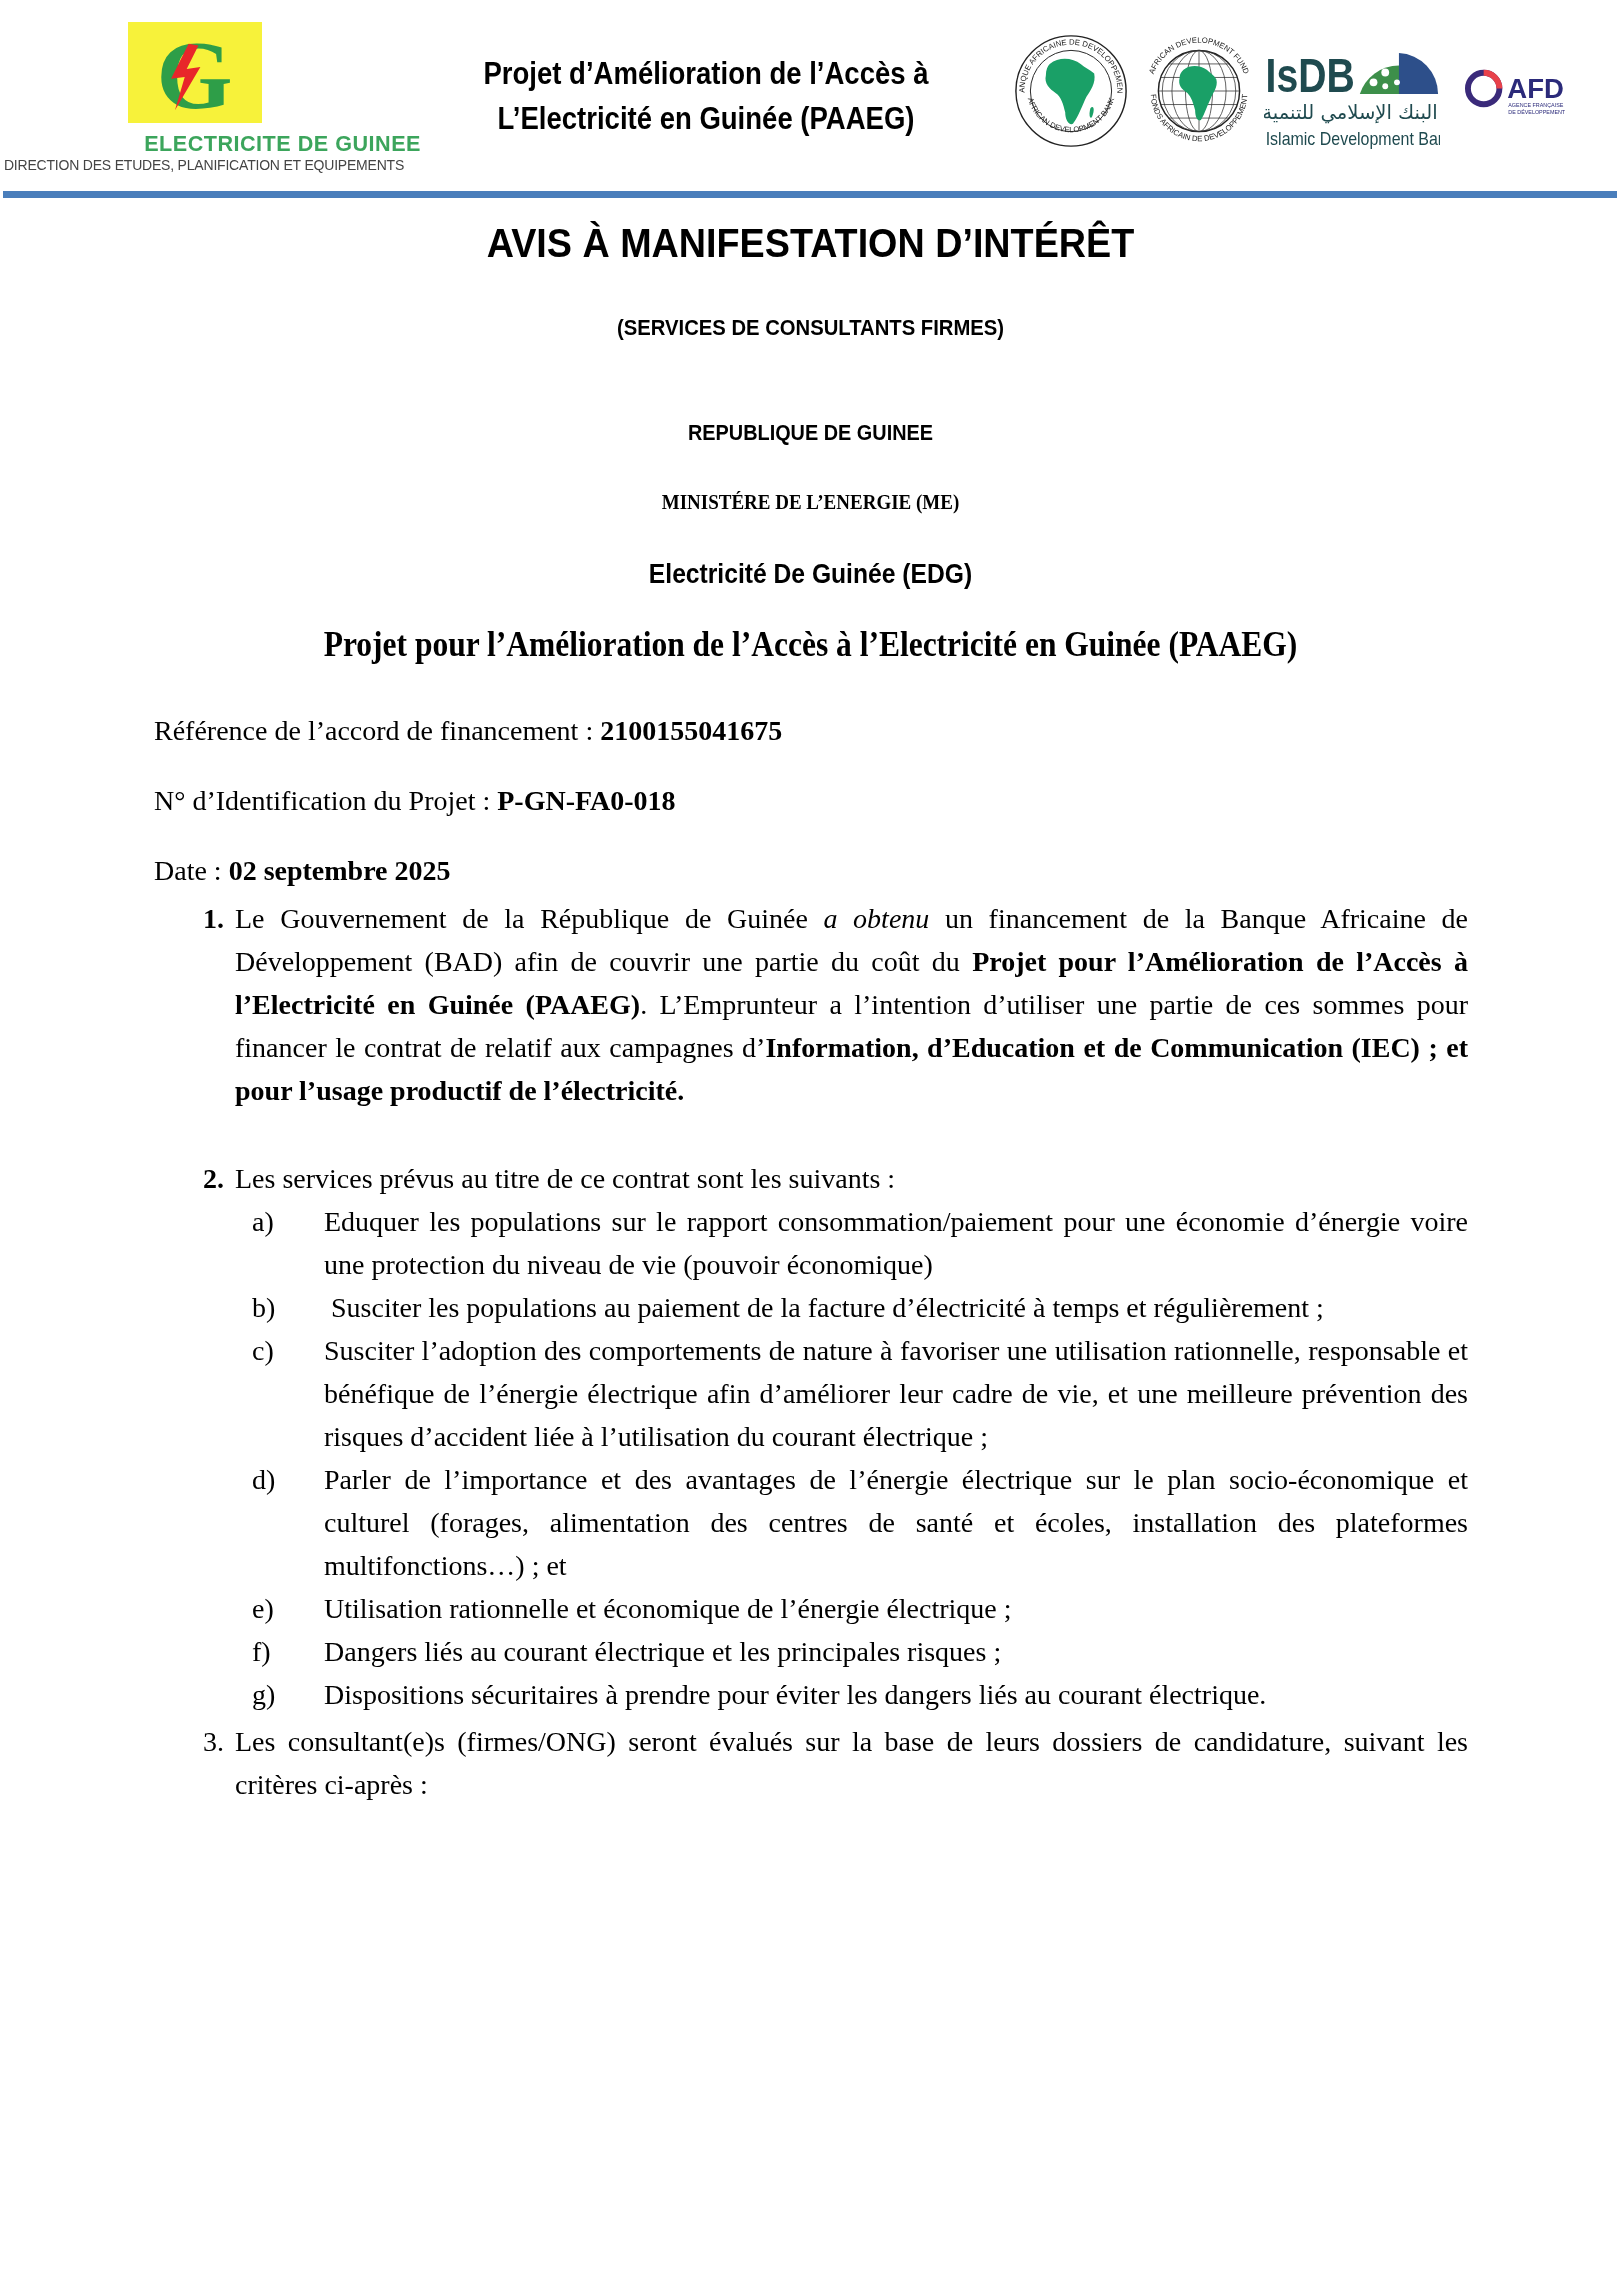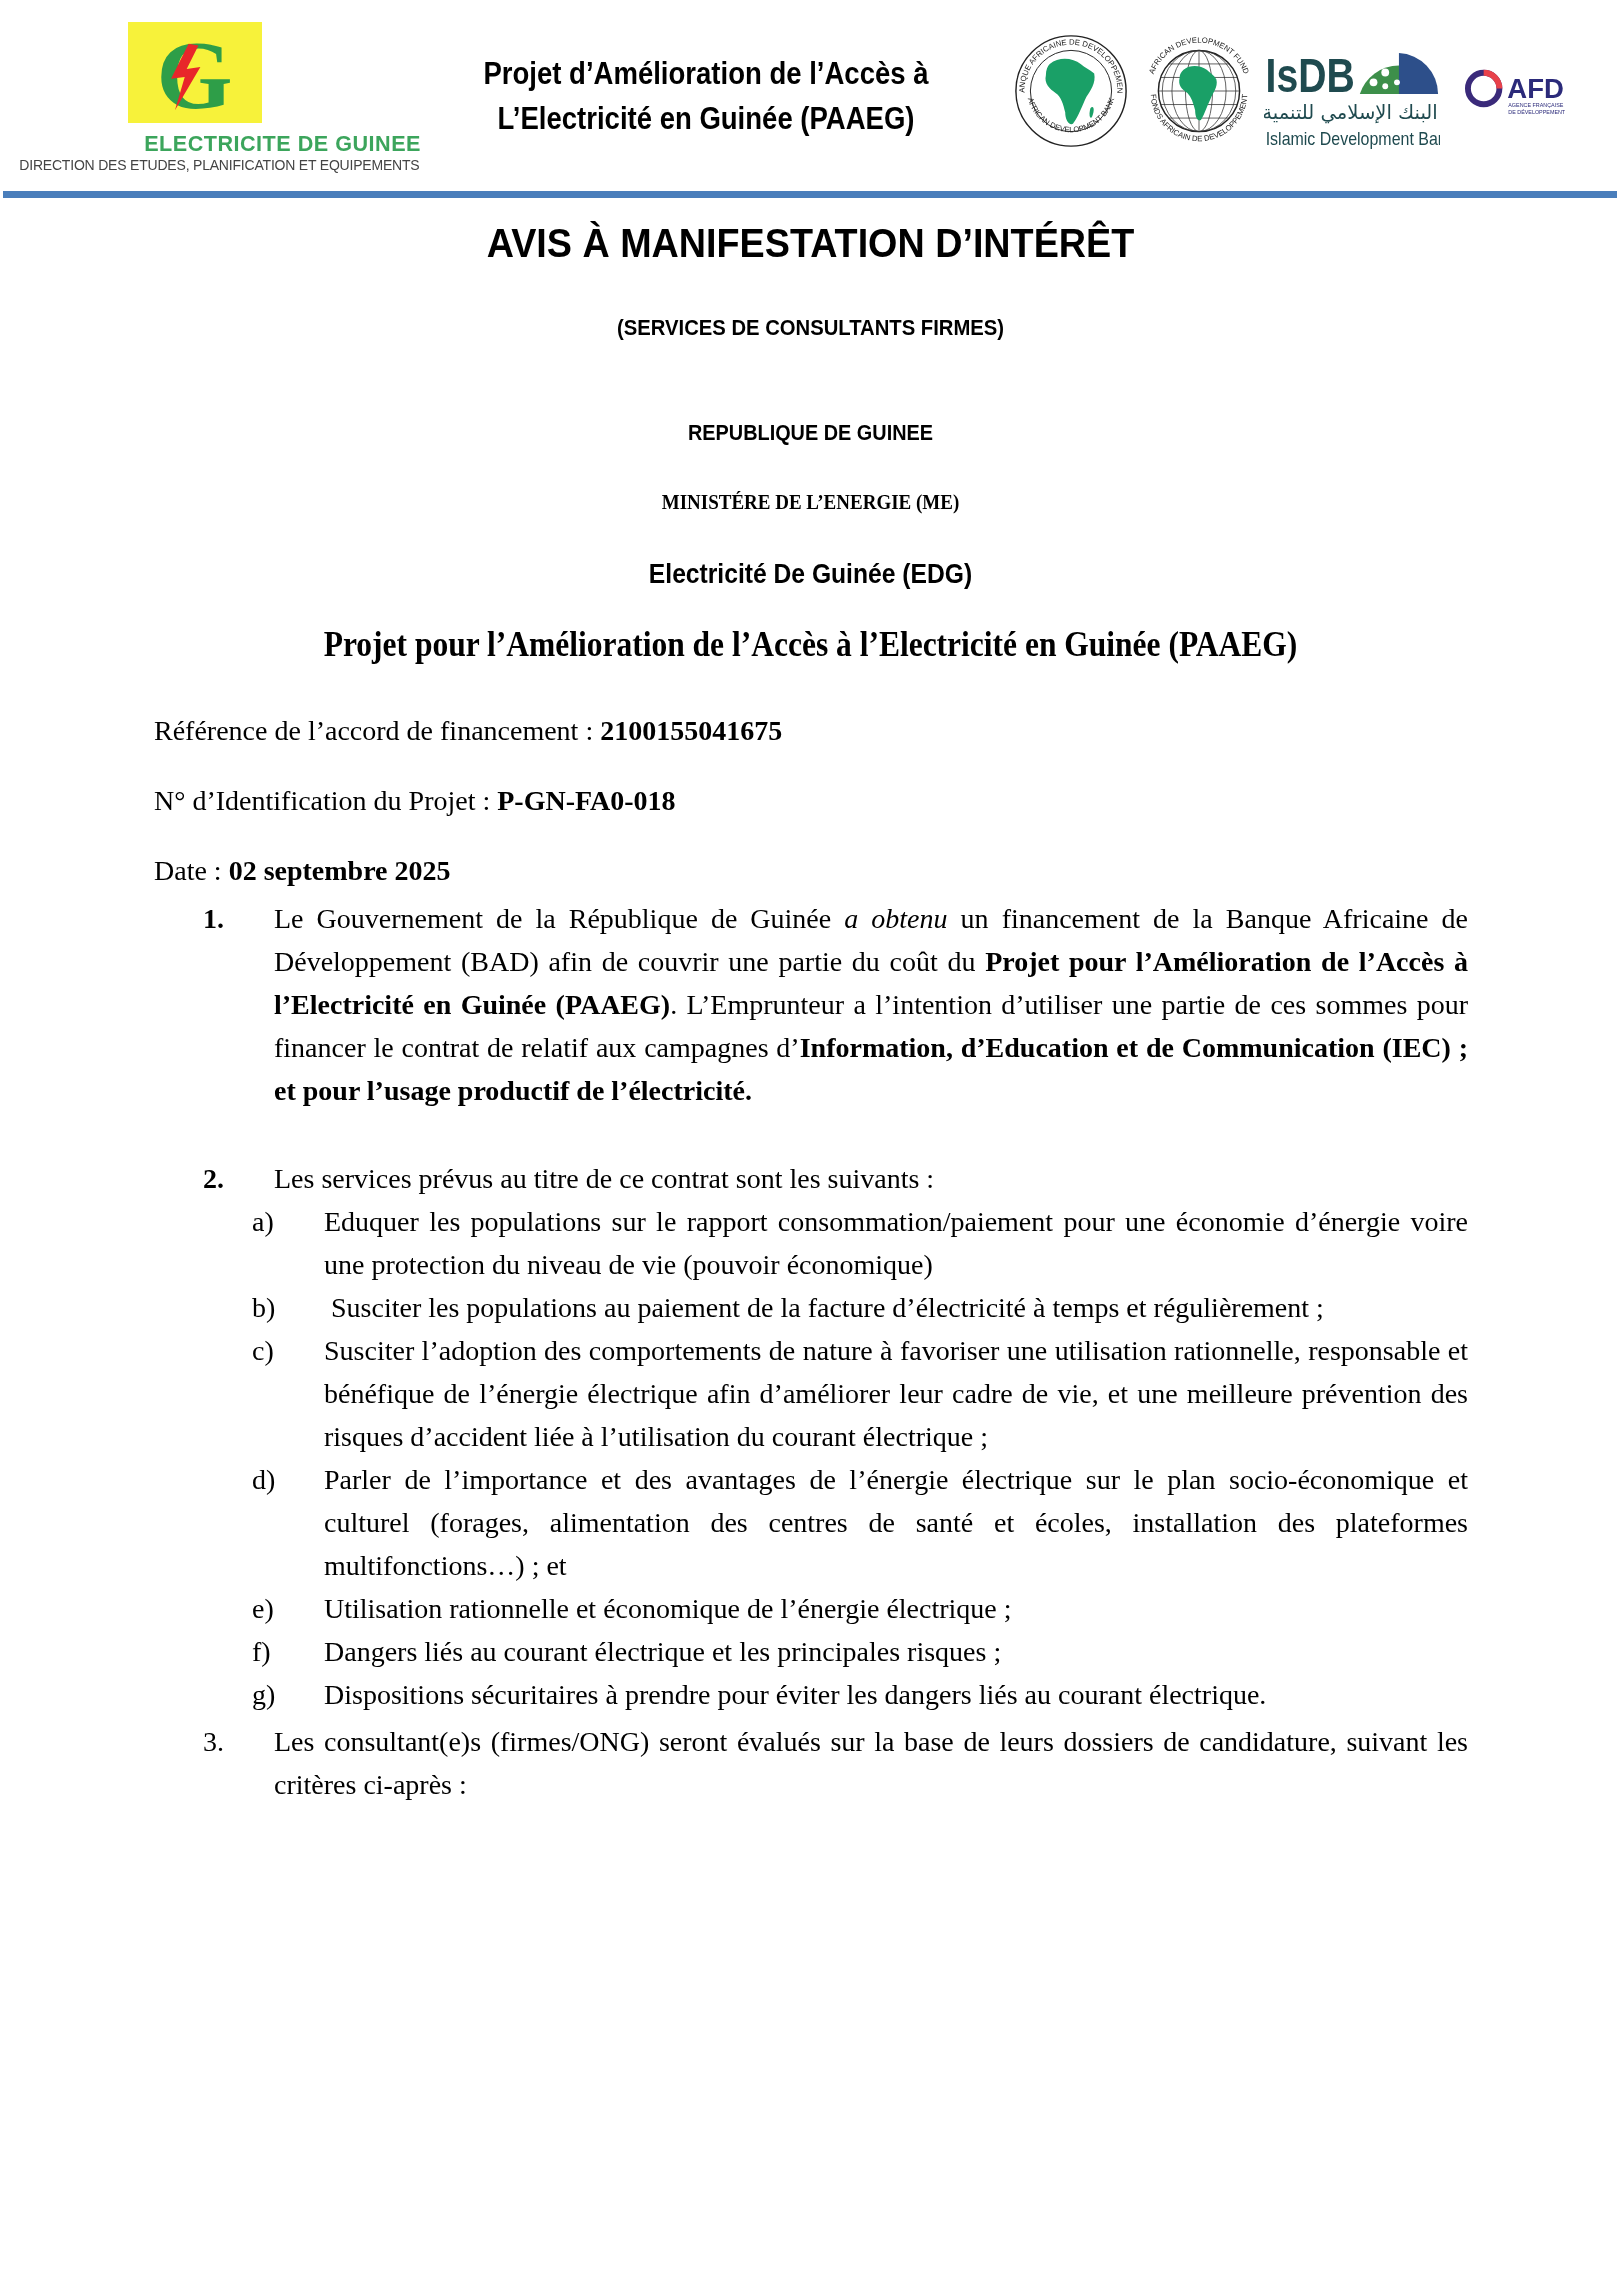--- a/index.html
+++ b/index.html
@@ -3,21 +3,21 @@
 <meta charset="utf-8">
 <style>
   html, body { margin: 0; padding: 0; background: #ffffff; }
   body { width: 1621px; height: 2293px; position: relative; overflow: hidden; color: #000; }
   .abs { position: absolute; }
 
   
   .edg-logo-box { left: 128px; top: 21.6px; width: 134px; height: 101px; background: #f7f23a; }
   .edg-logo-box svg { width: 100%; height: 100%; display: block; }
   .edg-name { left: 0; width: 421px; top: 131px; text-align: right; font-family: "Liberation Sans", sans-serif; font-weight: bold; font-size: 21.6px; color: #3ca55c; letter-spacing: 0.5px; }
-  .edg-sub { left: 3.9px; width: 431px; top: 157px; font-family: "Liberation Sans", sans-serif; font-size: 14px; color: #444; white-space: nowrap; letter-spacing: -0.2px; text-align: center; }
+  .edg-sub { left: 3.9px; width: 431px; top: 157px; font-family: "Liberation Sans", sans-serif; font-size: 14px; color: #444; white-space: nowrap; letter-spacing: -0.2px; }
 
   .header-title { left: 412px; width: 588px; top: 51px; text-align: center; font-family: "Liberation Sans", sans-serif; font-weight: bold; font-size: 32px; line-height: 45px; transform: scaleX(0.86); transform-origin: center top; }
 
   .logo-afdb { left: 1013px; top: 33px; width: 116px; height: 116px; }
   .logo-adf { left: 1141px; top: 33px; width: 116px; height: 116px; }
   .logo-isdb { left: 1264px; top: 37px; width: 176px; height: 118px; }
   .logo-afd { left: 1464px; top: 61px; width: 118px; height: 59px; }
 
   .divider { left: 2.9px; top: 191px; width: 1614px; height: 6.9px; background: #4a7ebb; }
 
@@ -32,21 +32,21 @@
 
   
   .body-font { font-family: "Liberation Serif", serif; font-size: 28px; }
   .ref-line { left: 154px; white-space: nowrap; margin-top: 11px; }
   .ref1 { top: 704px; }
   .ref2 { top: 774px; }
   .ref3 { top: 844px; }
 
   .para { left: 203px; width: 1265px; }
   .num { position: absolute; left: 0; top: 0; width: 49px; }
-  .ptext { margin-left: 71px; text-align: justify; line-height: 43px; }
+  .ptext { margin-left: 32px; text-align: justify; line-height: 43px; }
   .p1 { top: 897px; }
   .p2 { top: 1157px; }
   .p3 { top: 1720px; }
 
   .subitems { left: 252px; width: 1216px; top: 1200px; }
   .sub { position: relative; line-height: 43px; }
   .sub .letter { position: absolute; left: 0; top: 0; width: 47px; }
   .sub .stext { margin-left: 72px; text-align: justify; }
   .bold { font-weight: bold; }
   .ital { font-style: italic; }

